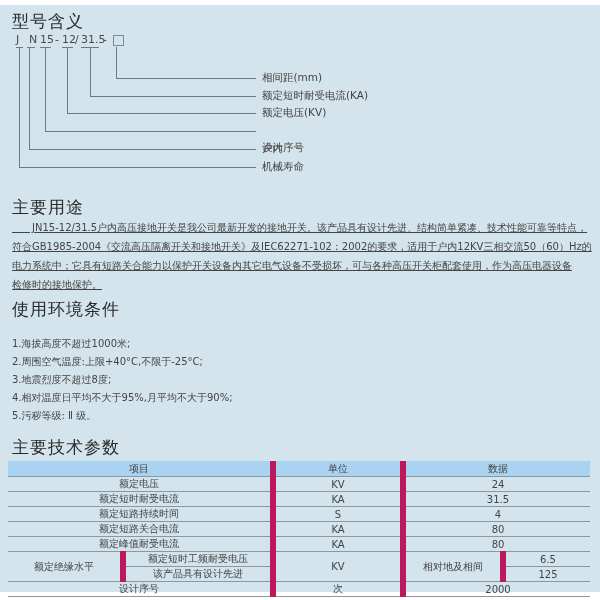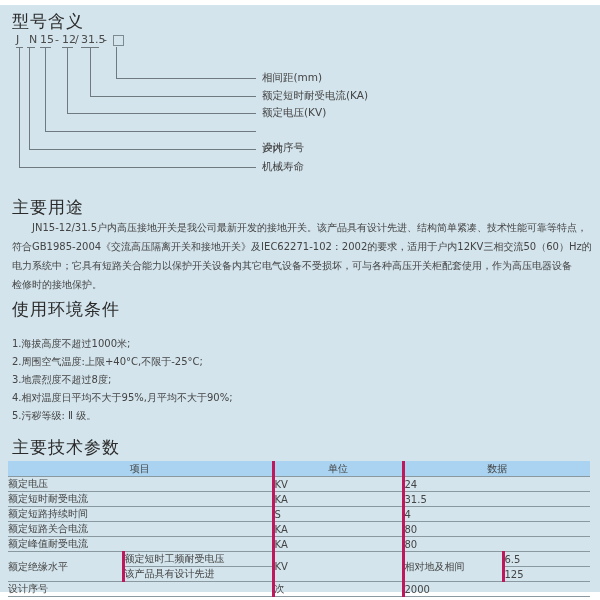--- a/index.html
+++ b/index.html
@@ -6,26 +6,26 @@
   body { width:600px; height:600px; background:#ffffff; position:relative; overflow:hidden;
          font-family:"DejaVu Sans", "Liberation Sans", sans-serif; color:#3a3a3a; }
   .panel { position:absolute; left:0; top:5px; width:600px; height:587px; background:#d3e4ec; }
   .h { position:absolute; left:12px; font-size:17px; color:#2b2b2b; letter-spacing:1px; }
   .code { position:absolute; top:33px; font-size:11px; color:#4a4a4a; }
   .vline { position:absolute; width:1px; background:#6f7a80; }
   .hline { position:absolute; height:1px; background:#6f7a80; }
   .ul { position:absolute; height:1px; background:#6f7a80; top:47px; }
   .lbl { position:absolute; left:262px; font-size:10.5px; color:#444; white-space:nowrap; }
   .box { position:absolute; left:113px; top:35px; width:9px; height:9px; border:1px solid #7d8a90; }
-  .para { position:absolute; left:12px; width:580px; font-size:10px; color:#444; white-space:nowrap; }
+  .para { position:absolute; left:12px; width:580px; font-size:10px; color:#444; white-space:nowrap;text-decoration:underline; }
   .li { position:absolute; left:12px; font-size:10px; color:#444; white-space:nowrap; }
   table.spec { position:absolute; left:8px; top:461px; width:582px; border-collapse:collapse; font-size:10px; color:#444; }
   table.spec th { background:#a9d3f0; font-weight:normal; height:15px; padding:0; border-bottom:1px solid #8a99a0; }
-  table.spec td { height:13px; padding:0; border-bottom:1px solid #8a99a0; }
-  table.spec .vr { border-right:3px solid #be185d; }
+  table.spec td { height:13px; padding:0; text-align:center; border-bottom:1px solid #8a99a0; }
+  table.spec .vr { border-right:6px solid #be185d; }
 </style>
 </head>
 <body>
 
 <div class="panel"></div>
 
 <div class="h" style="top:10px;">型号含义</div>
 
 <span class="code" style="left:16px;">J</span>
 <span class="code" style="left:29px;">N</span>

